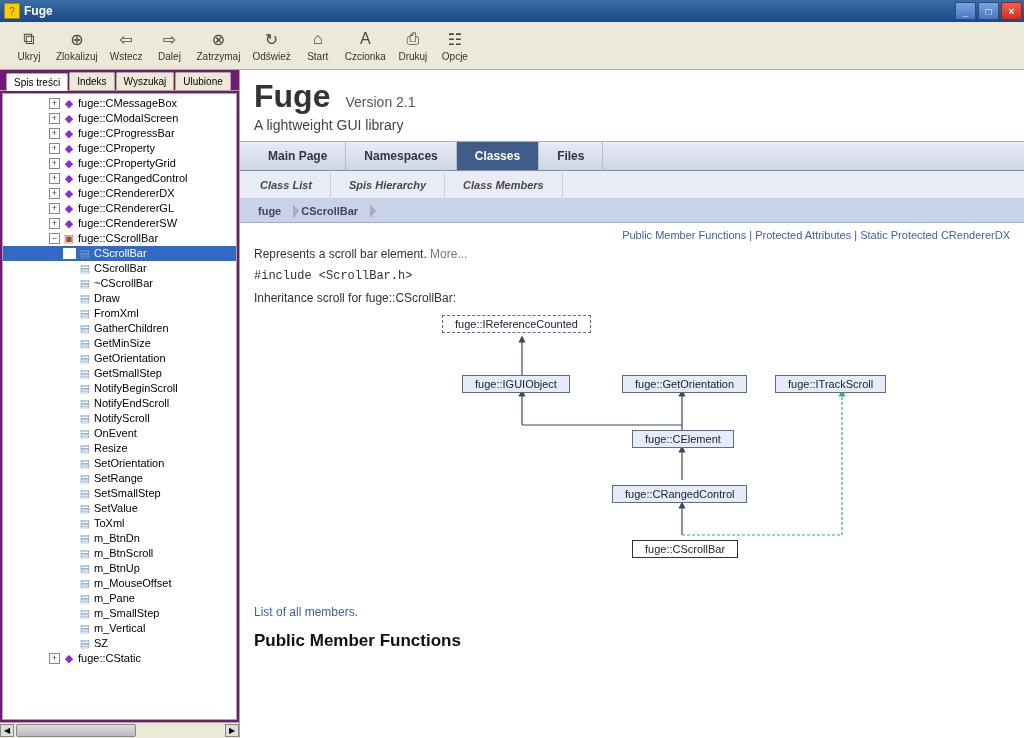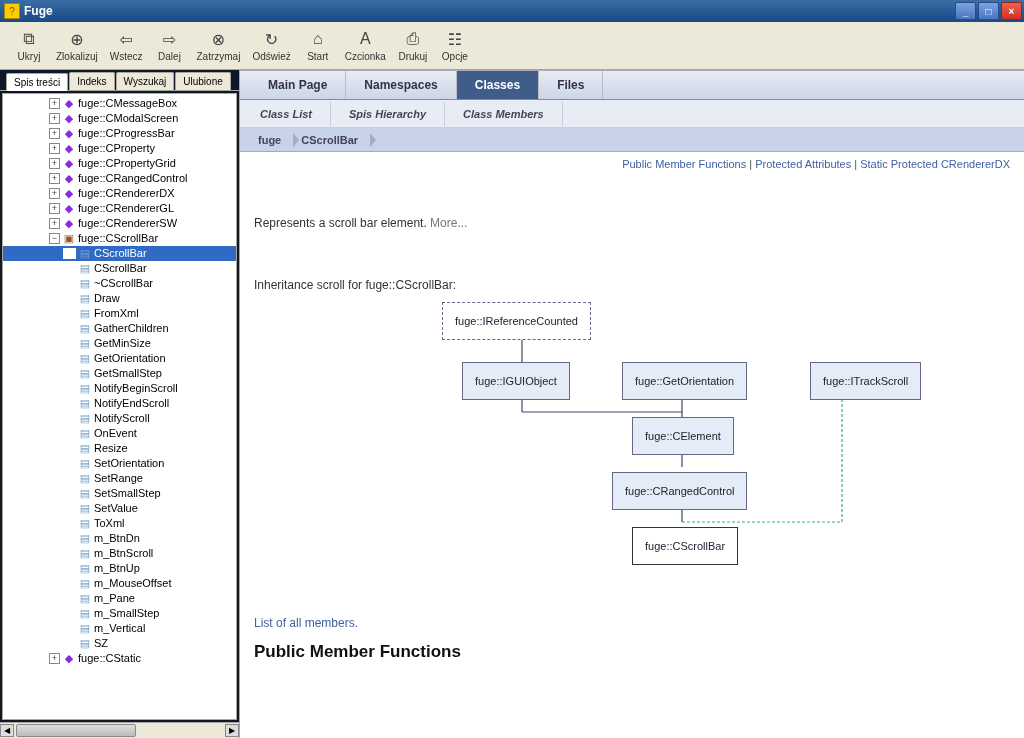--- a/index.html
+++ b/index.html
@@ -71,21 +71,21 @@
   font-size: 16px;
   color: #444;
 }
 .tool-label { font-size: 10px; margin-top: 2px; color: #333; }
 .main-area {
   display: flex;
   height: calc(738px - 22px - 48px);
 }
 .side-panel {
   width: 240px;
-  background: #0f172a;
+  background: #701a75;
   border-right: 1px solid #aca899;
   display: flex;
   flex-direction: column;
 }
 .side-tabs {
   display: flex;
   border-bottom: 1px solid #aca899;
   padding-left: 6px;
   padding-top: 2px;
 }
@@ -242,35 +242,34 @@
   color: #333;
   padding: 4px 14px 10px;
   border-bottom: 1px solid #ccc;
   margin-bottom: 14px;
 }
 .body-text {
   padding: 4px 14px;
   font-family: Verdana, sans-serif;
   font-size: 12px;
   color: #333;
-  margin-top: 40px;
 }
 .more { color: #777; }
 .mono { font-family: 'Courier New', monospace; font-size: 12px; }
 .diagram {
   position: relative;
   width: 620px;
   height: 270px;
   margin: 6px auto 16px;
 }
 .dn {
   position: absolute;
   border: 1px solid #668;
   background: #e4ecf8;
-  padding: 12px 12px;
+  padding: 2px 12px;
   font-size: 11px;
   text-align: center;
   color: #223;
 }
 .dn.dashed { border-style: dashed; background: white; }
 .dn.solid { background: white; border-color: #333; }
 svg.arrows { position: absolute; top: 0; left: 0; width: 100%; height: 100%; pointer-events: none; }
 .page-h2 {
   font-size: 17px;
   font-weight: bold;
@@ -559,20 +558,25 @@
         </div>
     </div>
     <div class="hscroll">
       <div class="harrow" style="left:0">◀</div>
       <div class="hthumb"></div>
       <div class="harrow" style="right:0">▶</div>
     </div>
   </div>
 
   <div class="content">
+    <div class="doc-header">
+      <span class="doc-title">Fuge</span>
+      <span class="doc-version">Version 2.1</span>
+      <div class="doc-subtitle">A lightweight GUI library</div>
+    </div>
 
     <div class="nav-tabs" id="navtabs">
         <div class="nav-tab">Main Page</div>
         <div class="nav-tab">Namespaces</div>
         <div class="nav-tab active">Classes</div>
         <div class="nav-tab">Files</div>
       </div>
     <div class="subnav" id="subnav">
         <div class="subnav-item">Class List</div>
         <div class="subnav-item">Spis Hierarchy</div>
@@ -582,20 +586,21 @@
         <div class="bc-item">fuge</div>
         <div class="bc-item">CScrollBar</div>
       </div>
 
     <div class="right-links" id="rlinks"><a>Public Member Functions</a> | <a>Protected Attributes</a> | <a>Static Protected CRendererDX</a></div>
 
 
     <div class="body-text">
       <span>Represents a scroll bar element.</span> <a class="more">More...</a>
     </div>
+    <div class="body-text mono">#include &lt;ScrollBar.h&gt;</div>
     <div class="body-text">Inheritance scroll for fuge::CScrollBar:</div>
 
     <div class="diagram">
       <svg class="arrows" viewBox="0 0 620 270">
         <defs>
           <marker id="arr" markerWidth="8" markerHeight="8" refX="4" refY="4" orient="auto">
             <path d="M1,1 L7,4 L1,7 Z" fill="#446"></path>
           </marker>
           <marker id="arrg" markerWidth="8" markerHeight="8" refX="4" refY="4" orient="auto">
             <path d="M1,1 L7,4 L1,7 Z" fill="#3a9"></path>
@@ -608,21 +613,21 @@
         <line x1="360" y1="110" x2="200" y2="110" stroke="#446" stroke-width="1.2"></line>
         <line x1="360" y1="165" x2="360" y2="134" stroke="#446" stroke-width="1.2" marker-end="url(#arr)"></line>
         <line x1="360" y1="220" x2="360" y2="190" stroke="#446" stroke-width="1.2" marker-end="url(#arr)"></line>
         <line x1="520" y1="220" x2="520" y2="78" stroke="#3a9" stroke-width="1.2" stroke-dasharray="3,2" marker-end="url(#arrg)"></line>
         <line x1="360" y1="220" x2="520" y2="220" stroke="#3a9" stroke-width="1.2" stroke-dasharray="3,2"></line>
         <line x1="360" y1="110" x2="360" y2="115" stroke="#446" stroke-width="1.2"></line>
       </svg>
       <div class="dn dashed" style="left:120px;top:0">fuge::IReferenceCounted</div>
       <div class="dn" style="left:140px;top:60px">fuge::IGUIObject</div>
       <div class="dn" style="left:300px;top:60px">fuge::GetOrientation</div>
-      <div class="dn" style="left:488px;top:60px">fuge::ITrackScroll</div>
+      <div class="dn" style="left:453px;top:60px">fuge::ITrackScroll</div>
       <div class="dn" style="left:310px;top:115px">fuge::CElement</div>
       <div class="dn" style="left:290px;top:170px">fuge::CRangedControl</div>
       <div class="dn solid" style="left:310px;top:225px">fuge::CScrollBar</div>
     </div>
 
     <div class="body-text"><a style="color:#4060a0;text-decoration:none">List of all members.</a></div>
     <div class="page-h2">Public Member Functions</div>
   </div>
 </div>
 

